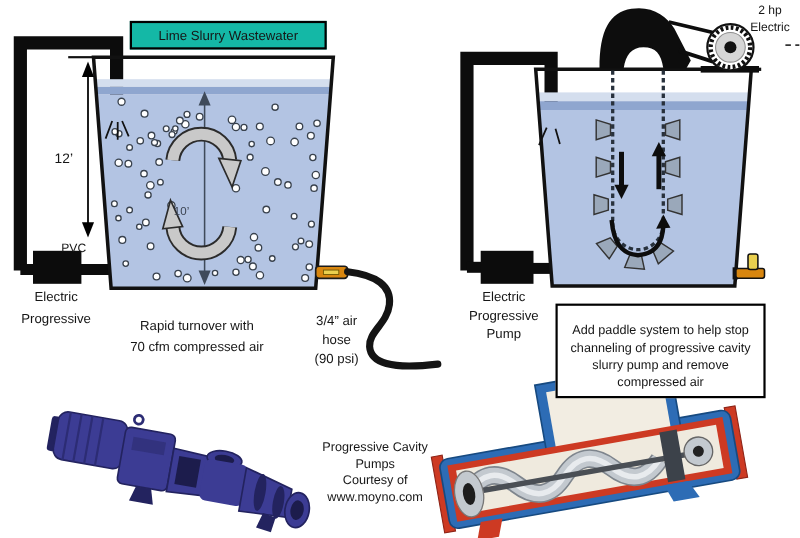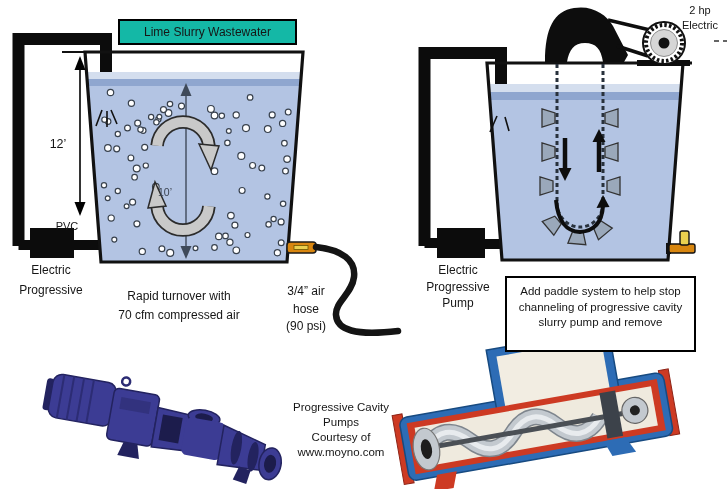--- a/index.html
+++ b/index.html
@@ -12,21 +12,21 @@
              font-size:12px;line-height:22px;}
   .lab-12{left:43px;top:137px;width:30px;font-size:12.5px;}
   .lab-10{left:152px;top:186px;width:26px;font-size:10.5px;color:#3a4250;}
   .lab-pvc{left:52px;top:220px;width:30px;font-size:11px;}
   .left-pump-lbl{left:5px;top:260px;width:92px;font-size:12px;line-height:20px;}
   .aeration{left:103px;top:271px;width:152px;font-size:12px;line-height:19px;margin-top:16px;}
   .airhose-lbl{left:275px;top:283px;width:62px;font-size:12px;line-height:17.5px;}
   .motor-lbl{left:674px;top:3px;width:52px;font-size:11px;line-height:15px;}
   .right-pump-lbl{left:413px;top:262px;width:90px;font-size:12px;line-height:16.5px;}
   .note-box{left:505px;top:276px;width:187px;height:66px;border:2px solid #000;background:#fff;
-            font-size:11.5px;line-height:15.5px;padding-top:6px;}
+            font-size:11.5px;line-height:15.5px;padding-top:16px;}
   .credit{left:284px;top:400px;width:114px;font-size:11.5px;line-height:15px;}
   .bubble{fill:#ffffff;stroke:#39424e;stroke-width:1.2;}
   .water-light{fill:var(--water-surface);}
   .water-stripe{fill:var(--water-stripe);}
   .water-main{fill:var(--water);}
   .orange{fill:var(--hose-orange);}
   .yellow{fill:var(--valve-yellow);}
   .indigo{fill:var(--pump-indigo);}
   .indigo-dk{fill:var(--pump-indigo-dark);}
   .cut-blue{fill:var(--cutaway-blue);}
@@ -326,20 +326,21 @@
 <div class="lbl right-pump-lbl">
   <div>Electric</div>
   <div>Progressive</div>
   <div>Pump</div>
 </div>
 
 <div class="lbl note-box">
   <div>Add paddle system to help stop</div>
   <div>channeling of progressive cavity</div>
   <div>slurry pump and remove</div>
+  <div>compressed air</div>
 </div>
 
 <div class="lbl credit">
   <div>Progressive Cavity</div>
   <div>Pumps</div>
   <div>Courtesy of</div>
   <div>www.moyno.com</div>
 </div>
 
 </div>

